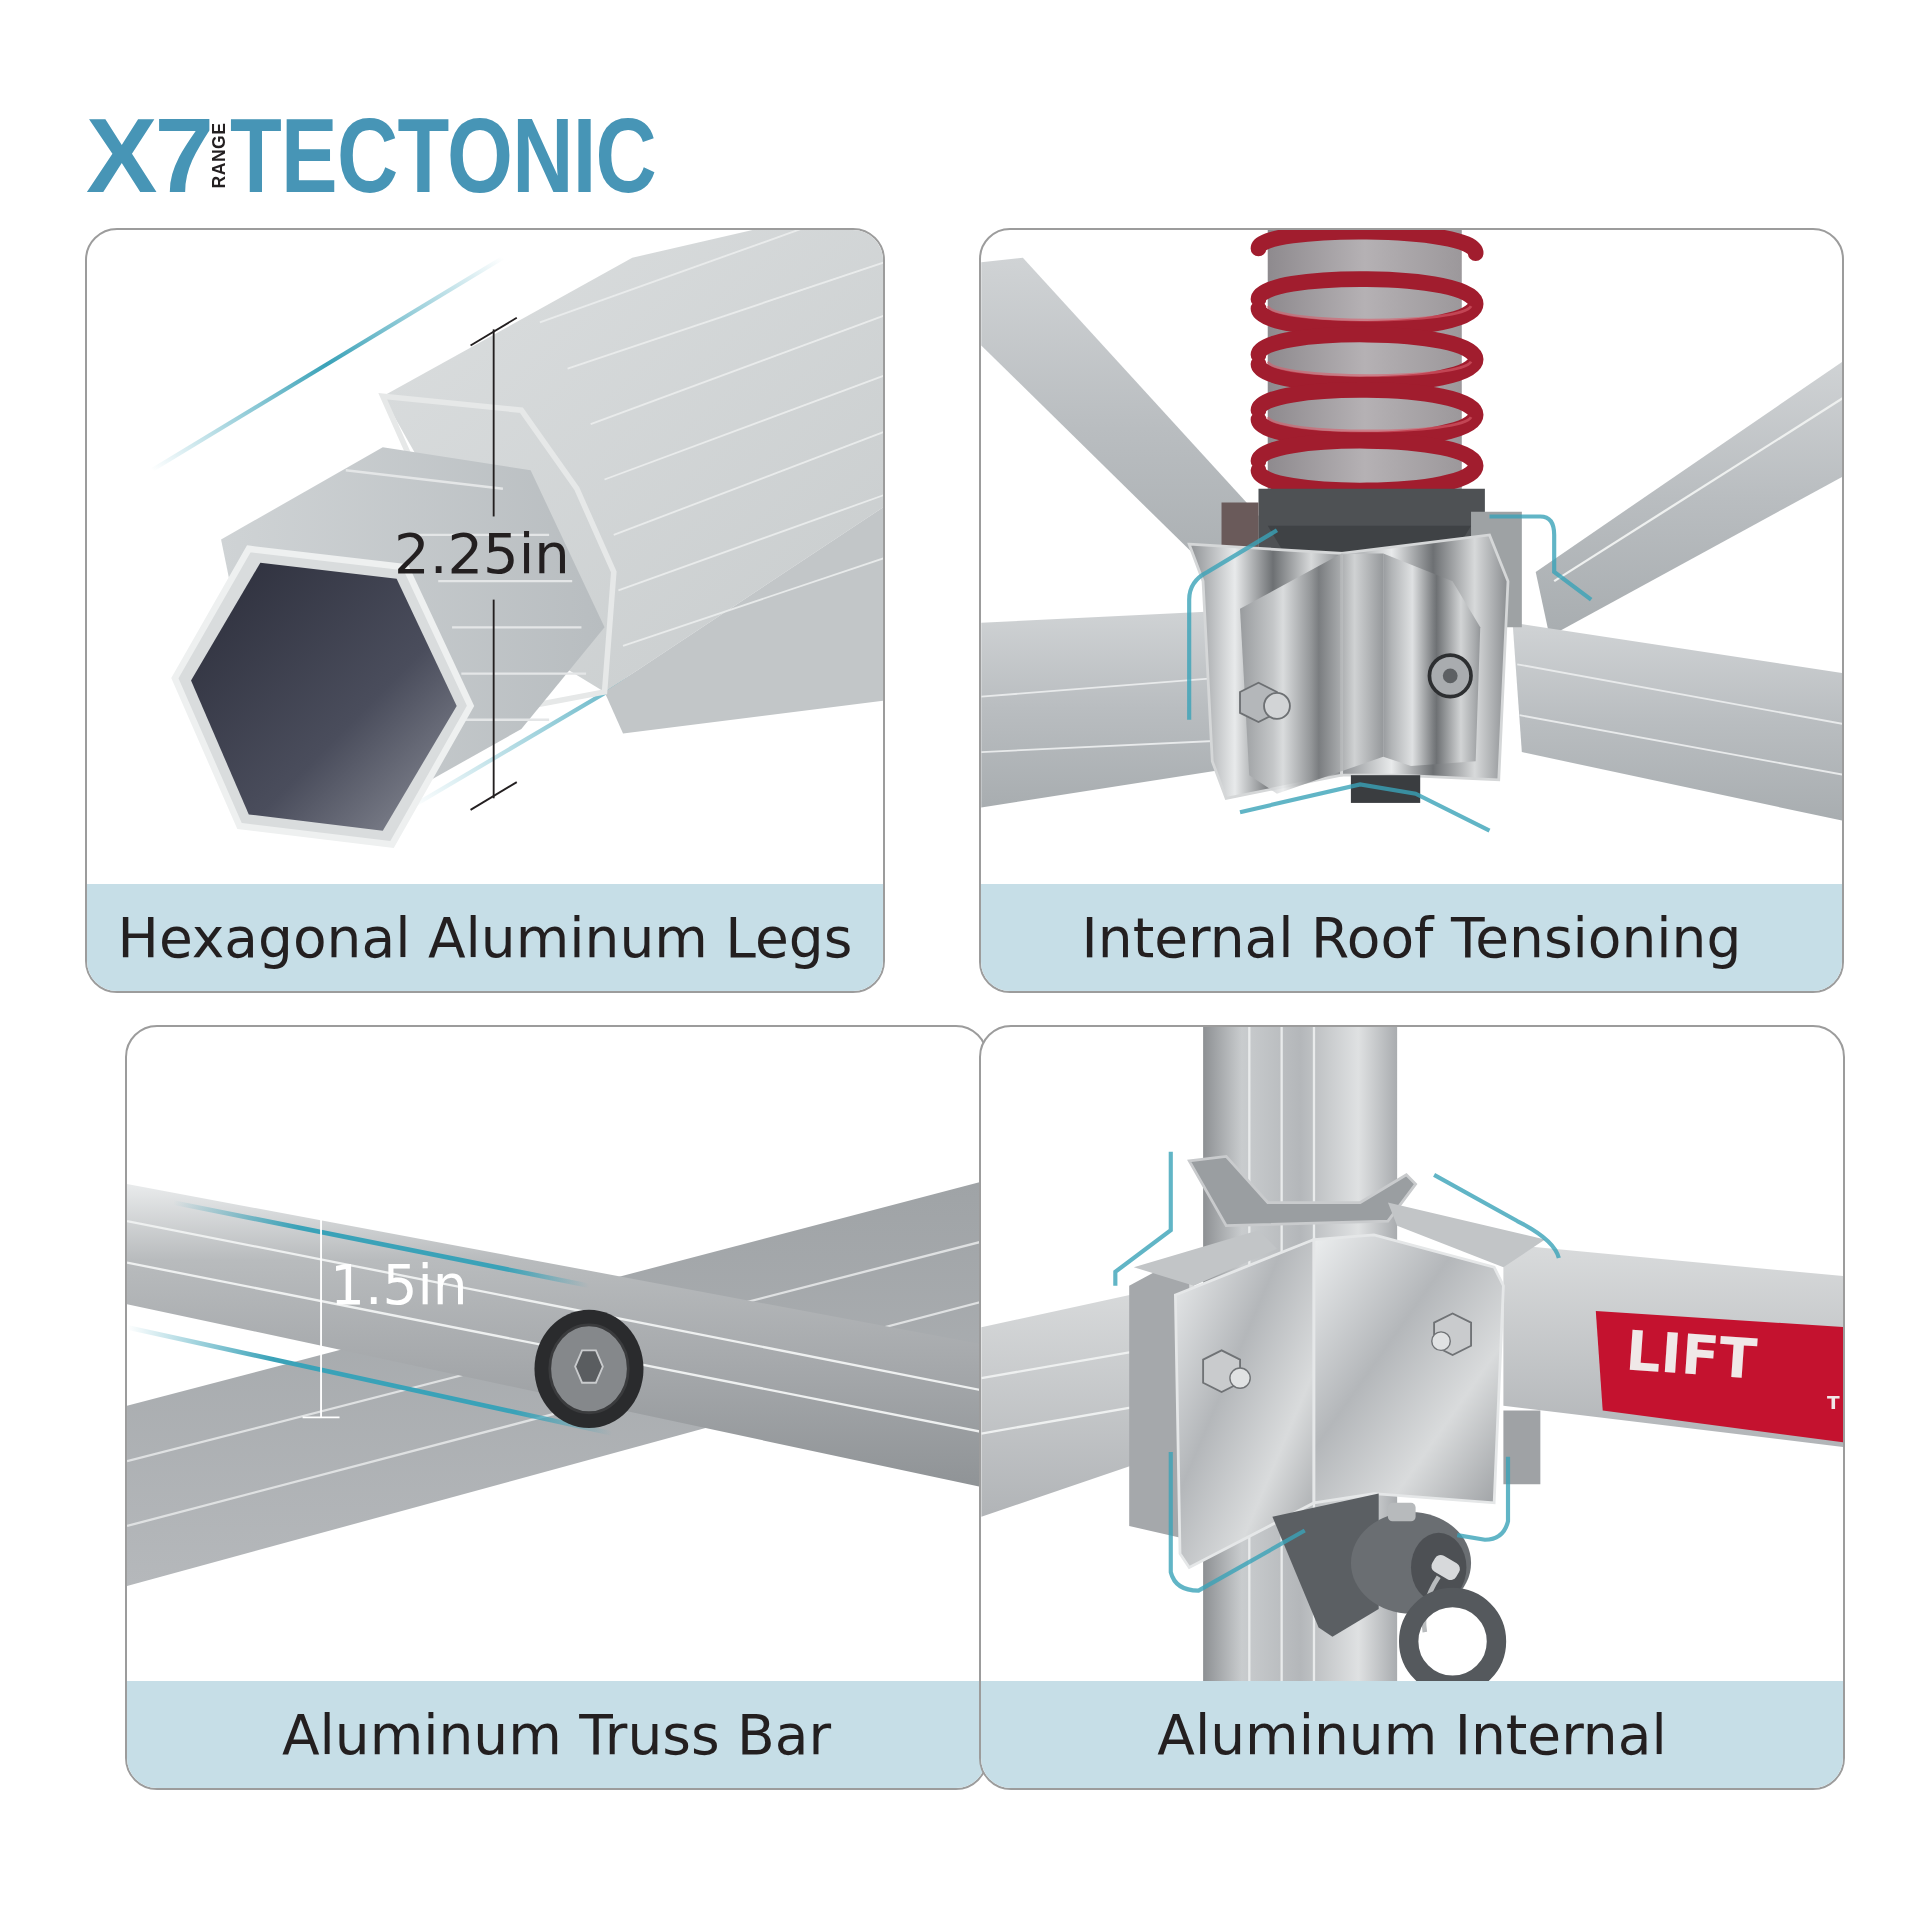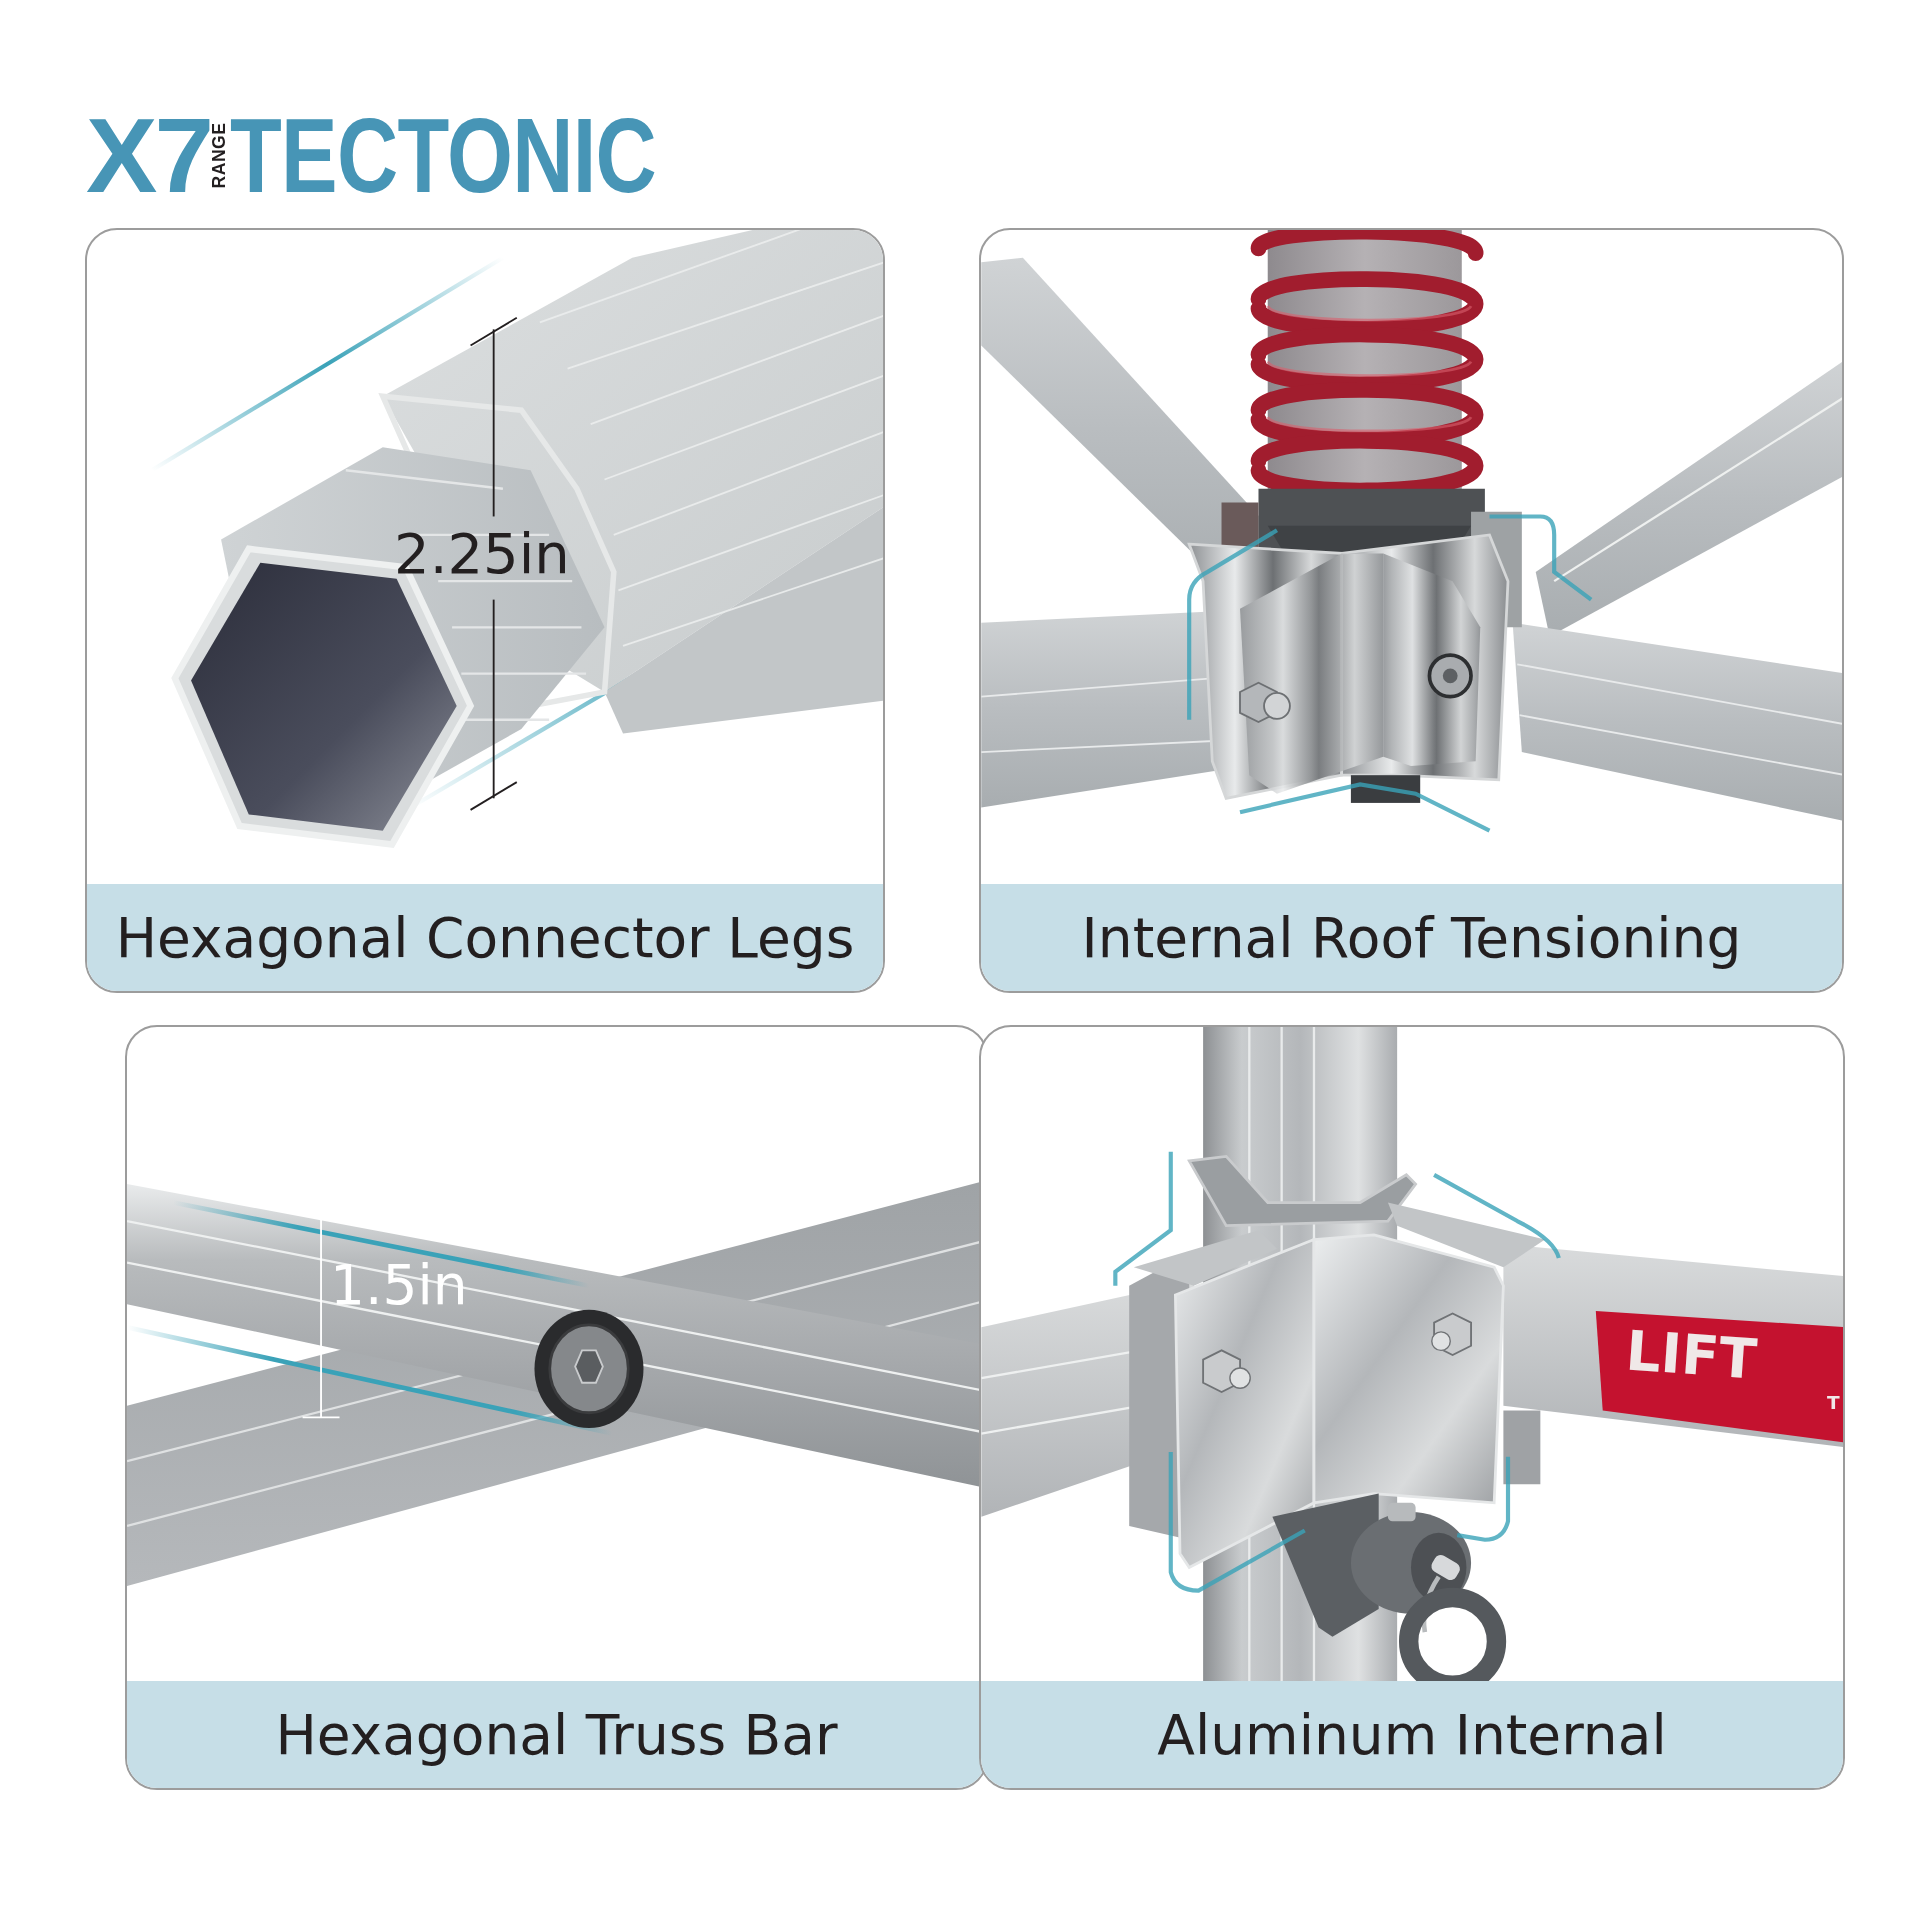--- a/index.html
+++ b/index.html
@@ -79,21 +79,21 @@
 
     <g stroke="#231f20" stroke-width="4">
       <line x1="880" y1="215" x2="880" y2="620"></line>
       <line x1="880" y1="800" x2="880" y2="1230"></line>
       <line x1="830" y1="250" x2="930" y2="190"></line>
       <line x1="830" y1="1255" x2="930" y2="1195"></line>
     </g>
   </svg>
   <div class="dim-label" style="left:307px;top:291px;font-size:56px;color:#231f20;">2.25in</div>
   <div class="caption">
-    <span>Hexagonal Connector Legs</span>
+    <span>Hexagonal Aluminum Legs</span>
   </div>
 </div>
 
 <div class="panel" style="left:979px;top:228px;width:865px;height:765px;border-radius:31px;">
   <svg class="art" width="865" height="657" viewBox="0 0 1871 1422">
     <defs>
       <linearGradient id="barG" x1="0" y1="0" x2="0" y2="1">
         <stop offset="0" stop-color="#d0d3d5"></stop>
           <stop offset="0.5" stop-color="#b9bdc0"></stop>
           <stop offset="1" stop-color="#a8adb0"></stop>
@@ -212,21 +212,21 @@
       <polygon points="985,700 1015,700 1030,735 1015,770 985,770 970,735" fill="#5a5d60" stroke="#c9cbcd" stroke-width="4"></polygon>
     </g>
 
     <g stroke="#ffffff" stroke-width="4">
       <line x1="420" y1="415" x2="420" y2="845"></line>
       <line x1="380" y1="845" x2="460" y2="845"></line>
     </g>
   </svg>
   <div class="dim-label" style="left:203px;top:226px;font-size:55px;color:#ffffff;">1.5in</div>
   <div class="caption">
-    <span>Hexagonal Truss Bar</span>
+    <span>Aluminum Truss Bar</span>
   </div>
 </div>
 
 <div class="panel" style="left:979px;top:1025px;width:866px;height:765px;">
   <svg class="art" width="866" height="656" viewBox="0 0 1873 1420">
     <defs>
       <linearGradient id="vpole" x1="0" y1="0" x2="1" y2="0">
         <stop offset="0" stop-color="#8d9093"></stop>
           <stop offset="0.2" stop-color="#c9ccce"></stop>
           <stop offset="0.5" stop-color="#b4b7ba"></stop>

